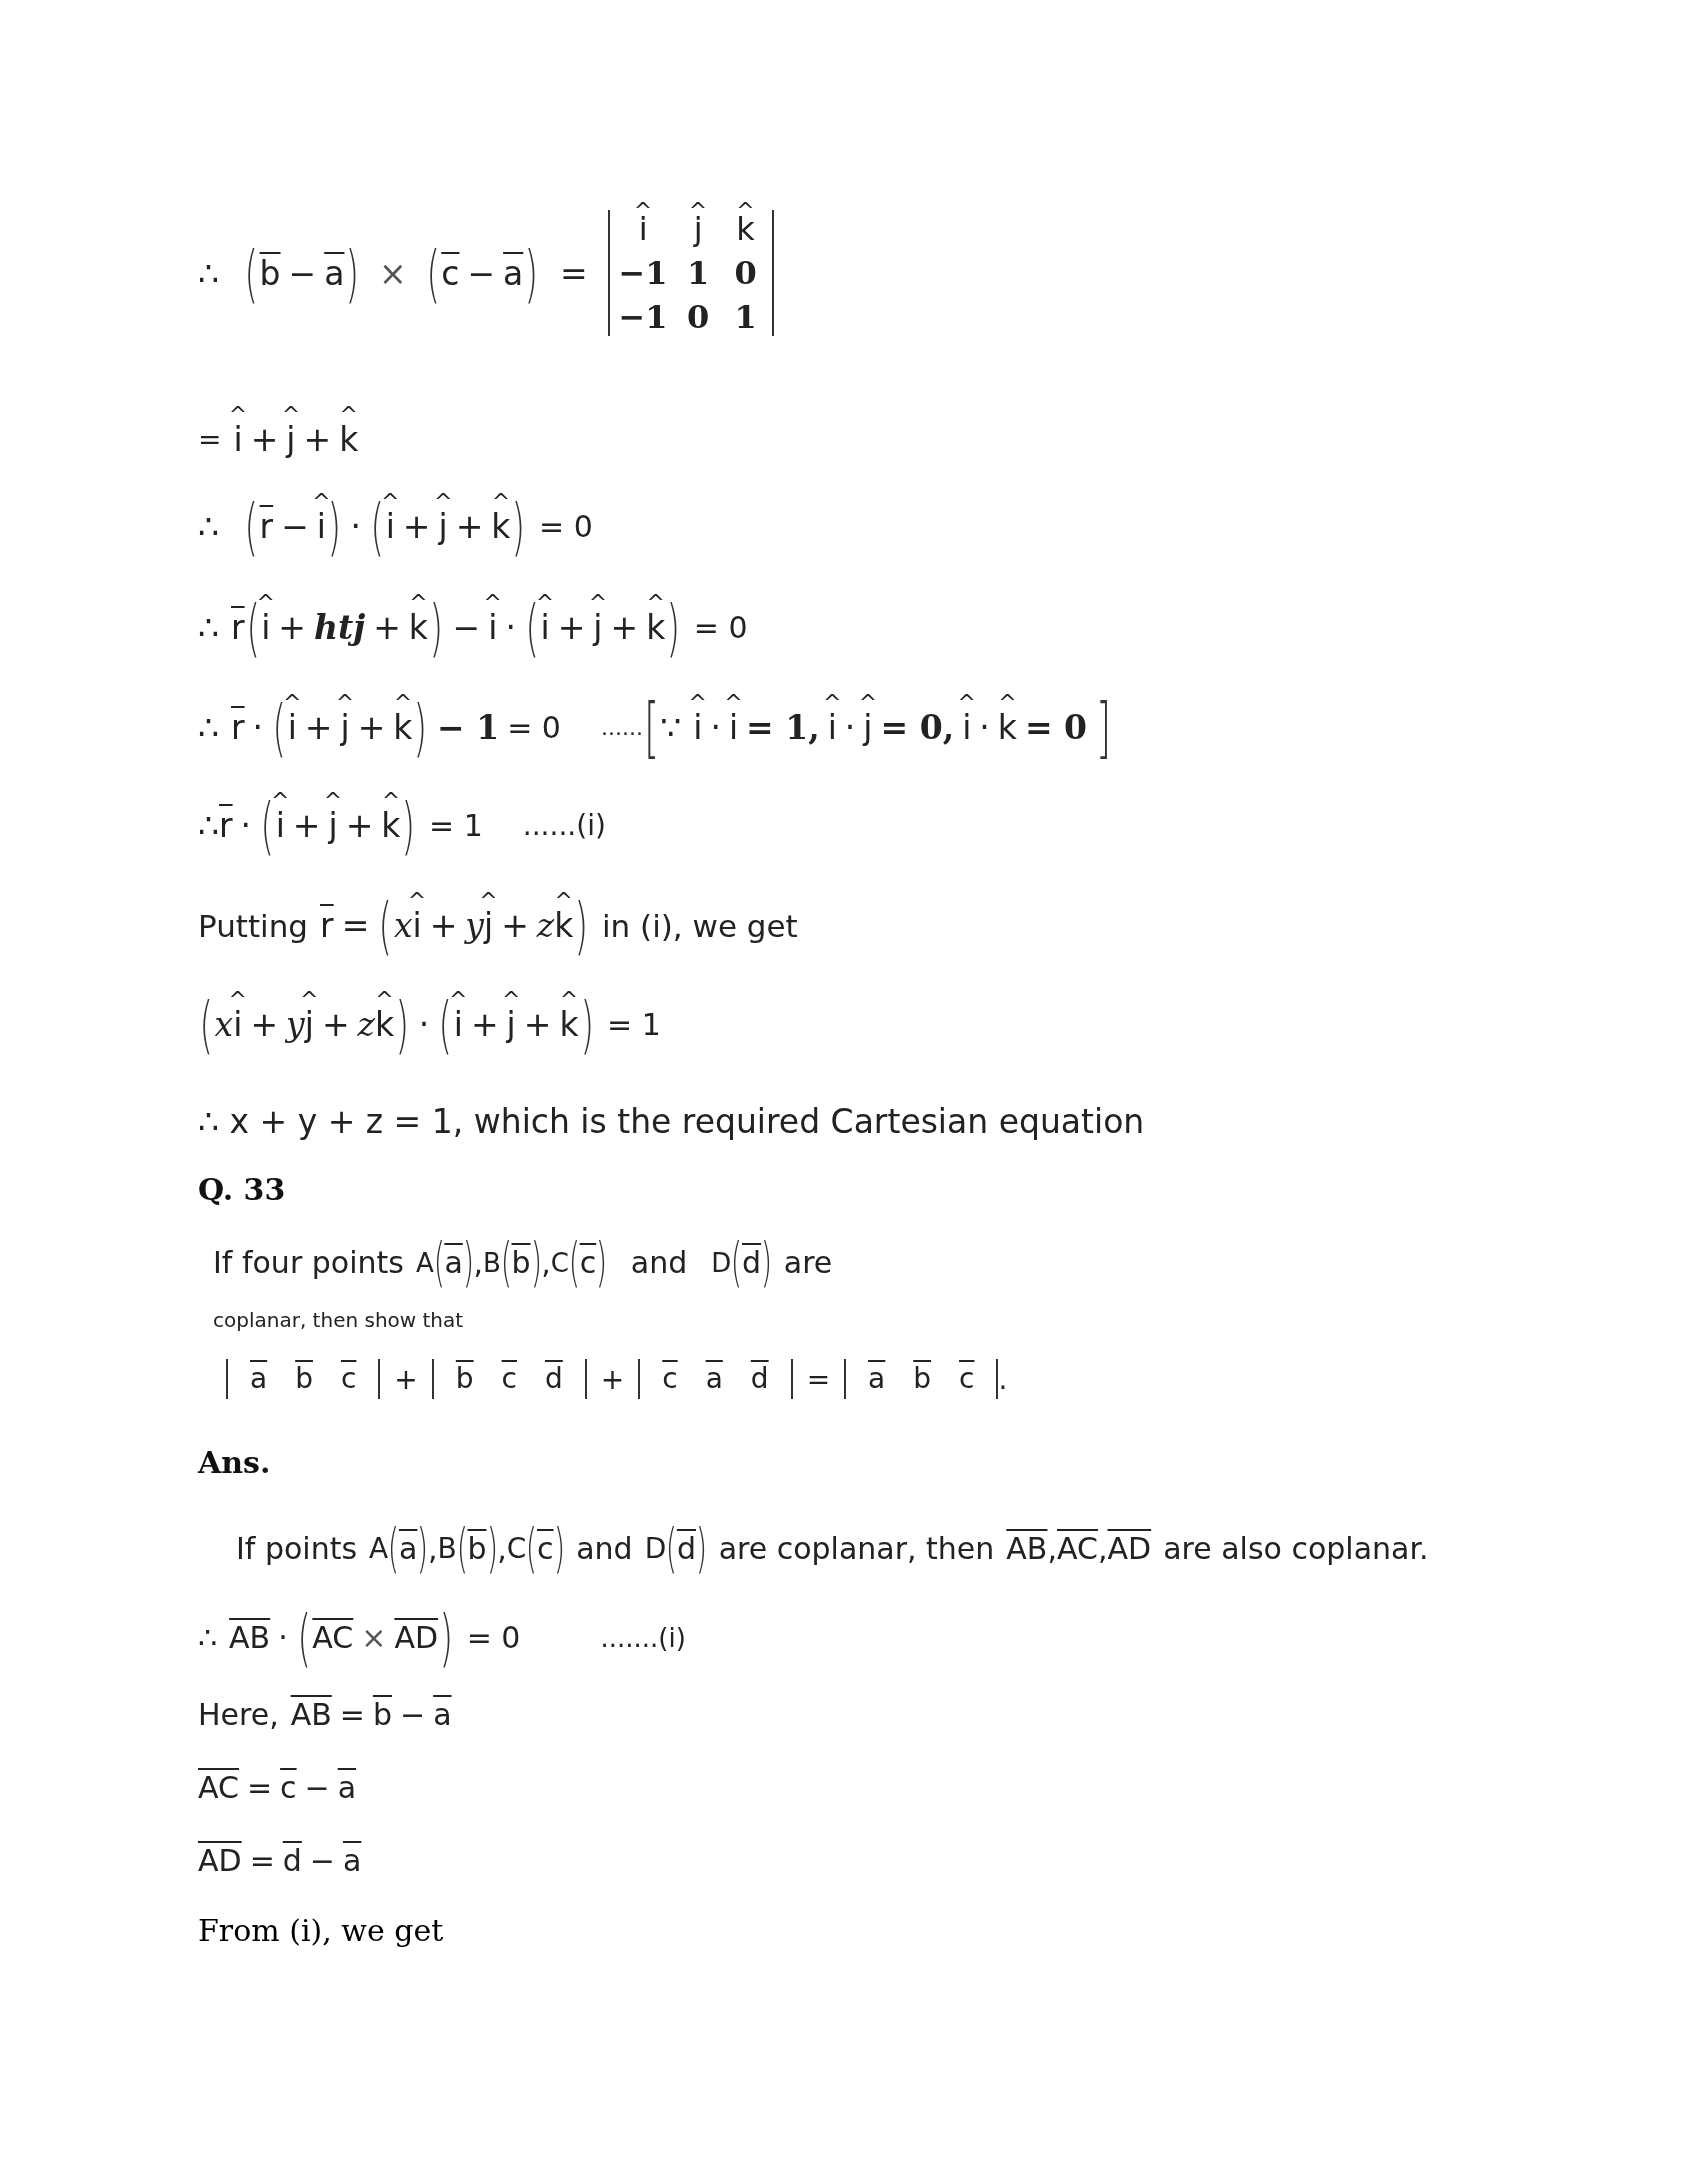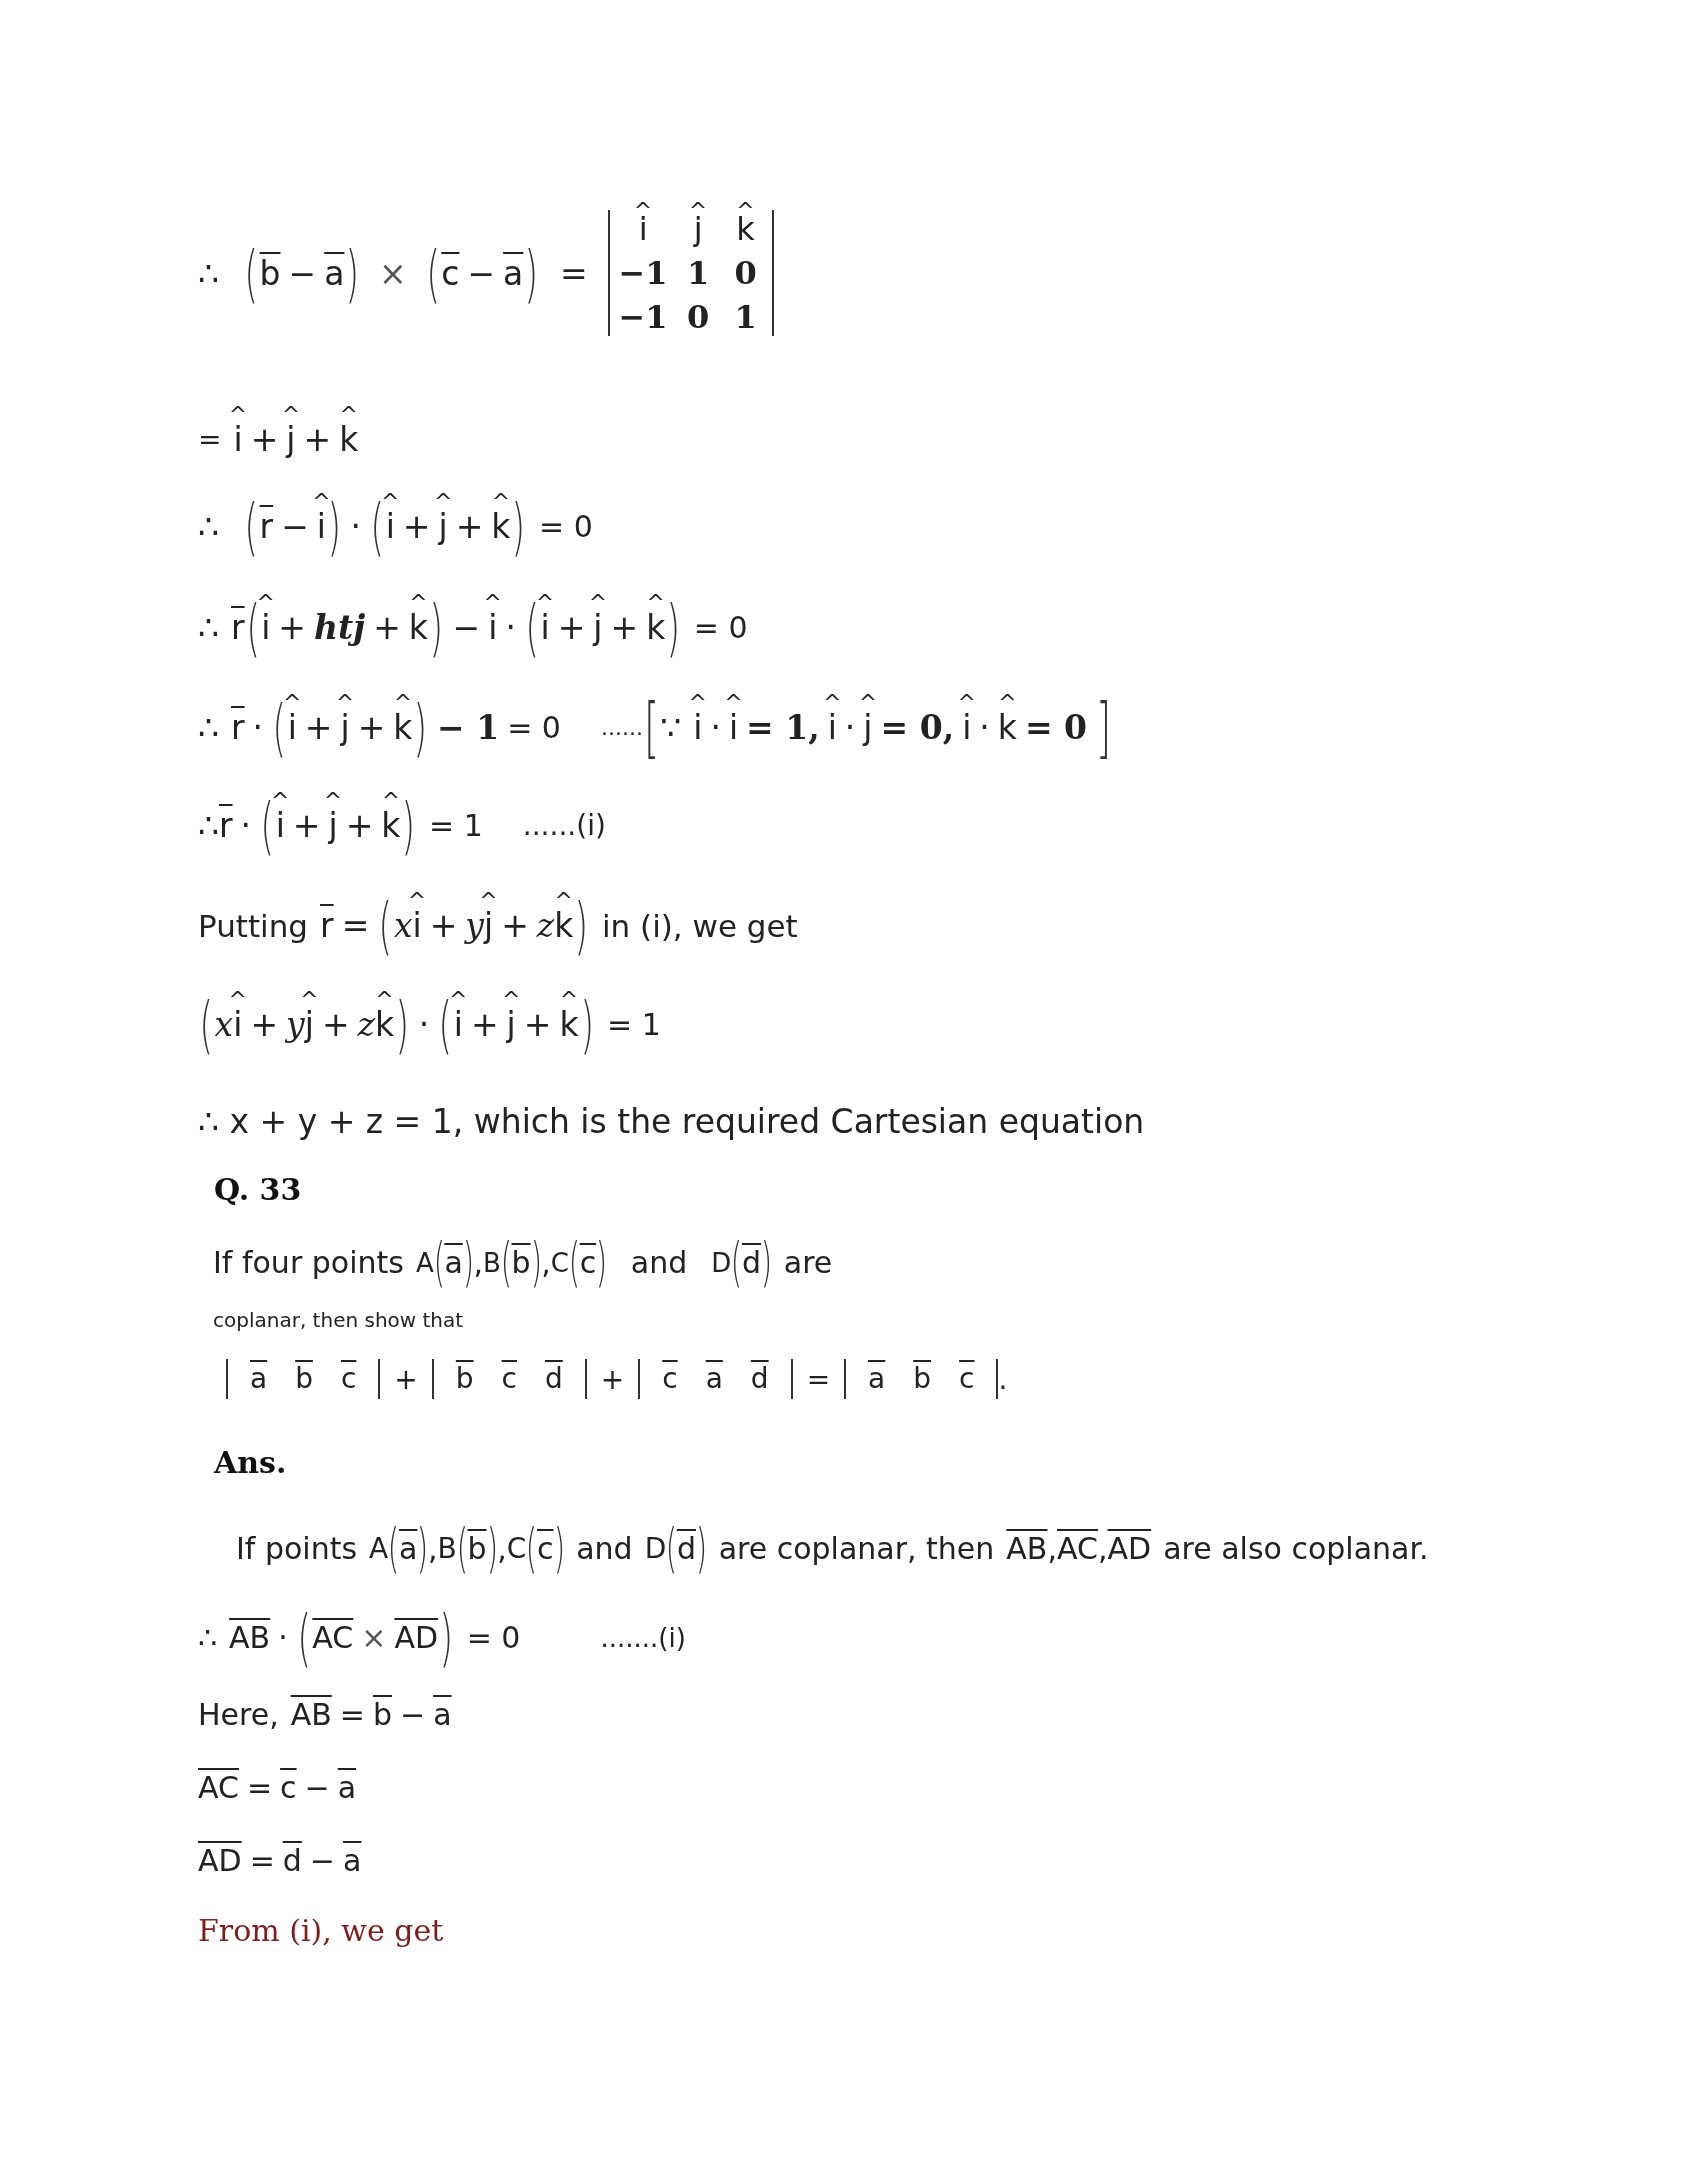--- a/index.html
+++ b/index.html
@@ -1,21 +1,21 @@
 <!DOCTYPE html>
 <html><head>
 <meta charset="utf-8">
 <style>
   html, body { margin: 0; padding: 0; background: #ffffff; }
   body { width: 1683px; height: 2178px; position: relative; overflow: hidden;
          font-family: "DejaVu Sans", sans-serif; color: #1a1a1a; }
   .line { position: absolute; left: 198px; white-space: nowrap; display: flex; align-items: center; }
   .sans { font-family: "DejaVu Sans", sans-serif; font-size: 31px; color: #222; }
-  .serif-b { font-family: "DejaVu Serif", serif; font-weight: bold; font-size: 30px; color: #111; margin-left: 16px; }
-  .serif { font-family: "DejaVu Serif", serif; font-size: 30px; color: #7f1d1d; }
+  .serif-b { font-family: "DejaVu Serif", serif; font-weight: bold; font-size: 30px; color: #111; }
+  .serif { font-family: "DejaVu Serif", serif; font-size: 30px; color: #000000; }
   .math { font-family: "DejaVu Sans", sans-serif; font-size: 33px; color: #222; display: inline-flex; align-items: center; }
   .mi { font-family: "DejaVu Serif", serif; font-style: italic; }
   .mb { font-family: "DejaVu Serif", serif; font-weight: bold; }
   .paren { font-size: 63px; font-weight: 200; transform: scaleX(0.55); display: inline-block; line-height: 1; color: #333; margin: 0 -4px; }
   .paren-s { font-size: 53px; font-weight: 200; transform: scaleX(0.55); display: inline-block; line-height: 1; color: #333; margin: 0 -5px; }
   .bracket { font-size: 65px; font-weight: 200; transform: scaleX(0.6); display: inline-block; line-height: 1; color: #333; margin: 0 -4px; }
   .bar { text-decoration: overline; text-decoration-thickness: 2px; }
   .hat { position: relative; display: inline-block; }
   .hat::before { content: "^"; position: absolute; left: 50%; transform: translateX(-50%); top: -18px; font-size: 22px; }
   .sp { display: inline-block; width: 12px; }

